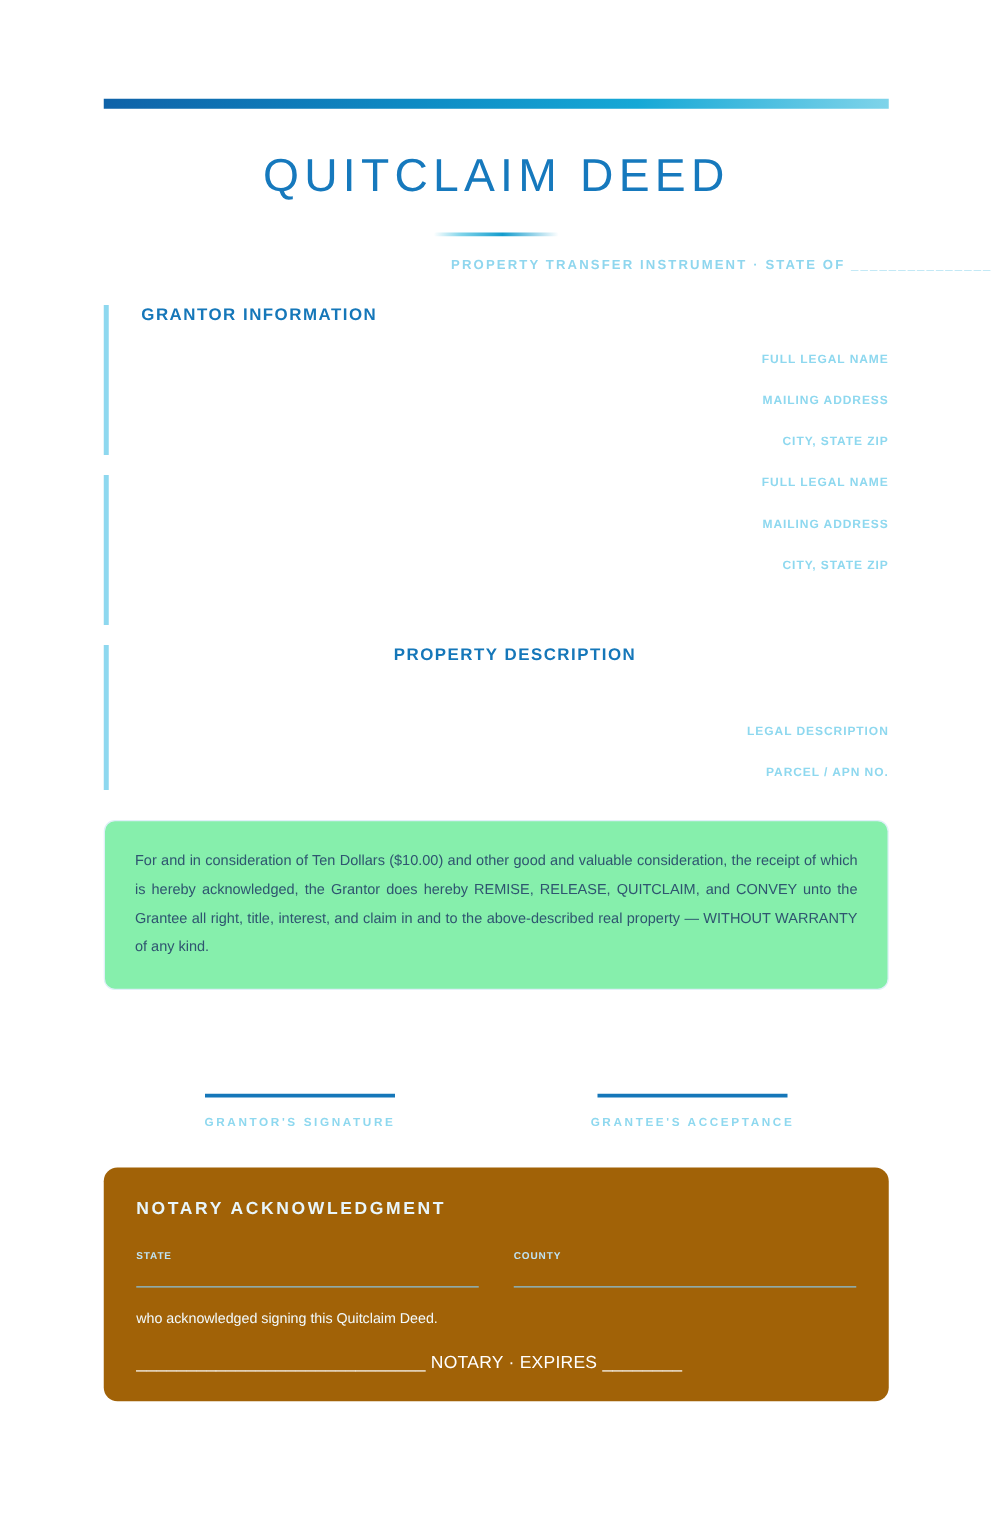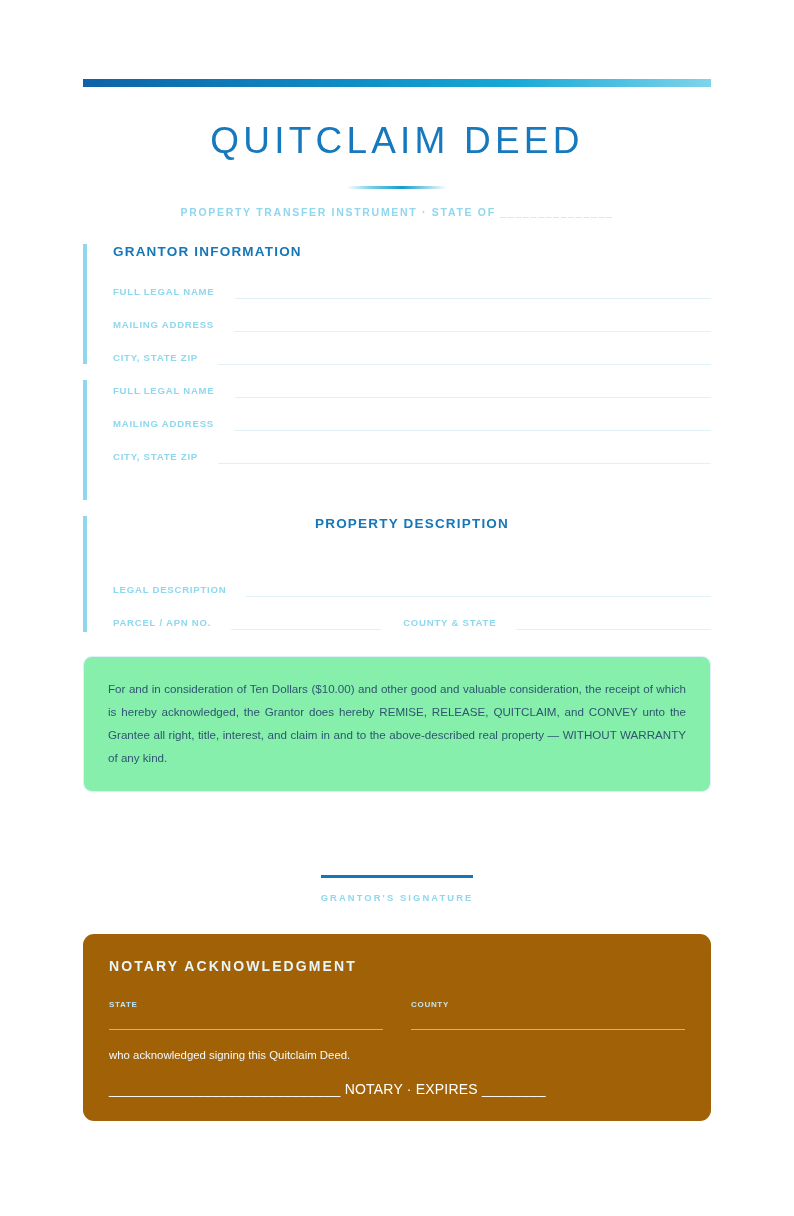--- a/index.html
+++ b/index.html
@@ -53,21 +53,21 @@
     height: 3px;
     border-radius: 2px;
     background: linear-gradient(90deg, rgba(126,212,234,0) 0%, #7fd4ea 22%, #139ccd 55%, rgba(126,212,234,0) 100%);
   }
 
   .doc-subtitle {
     position: absolute;
     left: 0;
     top: 206px;
     width: 794px;
-    text-align: center;
+    text-align: right;
     font-size: 10.5px;
     font-weight: 600;
     letter-spacing: 1.7px;
     color: #8fd6ee;
     white-space: nowrap;
   }
 
   
   .section {
     position: absolute;
@@ -89,20 +89,21 @@
     margin: 0 0 22px 0;
     white-space: nowrap;
   }
   .sec-property .section-head { margin-bottom: 48px; }
 
   .frow {
     display: flex;
     align-items: flex-end;
     margin-bottom: 15px;
     height: 18px;
+    flex-direction: column;
   }
   .frow:last-child { margin-bottom: 0; }
 
   .flabel {
     font-size: 9.6px;
     font-weight: bold;
     letter-spacing: 0.75px;
     color: #8ed8ef;
     white-space: nowrap;
     flex: 0 0 auto;
@@ -274,20 +275,24 @@
   </div>
 
   <div class="consid">
     <p>For and in consideration of Ten Dollars ($10.00) and other good and valuable consideration, the receipt of which is hereby acknowledged, the Grantor does hereby REMISE, RELEASE, QUITCLAIM, and CONVEY unto the Grantee all right, title, interest, and claim in and to the above-described real property — WITHOUT WARRANTY of any kind.</p>
   </div>
 
   <div class="sigs">
     <div class="sigblock">
       <div class="sigline"></div>
       <div class="sigcap">GRANTOR'S SIGNATURE</div>
+    </div>
+    <div class="sigblock">
+      <div class="sigline"></div>
+      <div class="sigcap">GRANTEE'S ACCEPTANCE</div>
     </div>
   </div>
 
   <div class="notary">
     <div class="notary-head">NOTARY ACKNOWLEDGMENT</div>
 
     <div class="notary-cols">
       <div class="ncol">
         <div class="ncol-label">STATE</div>
         <div class="ncol-line"></div>

